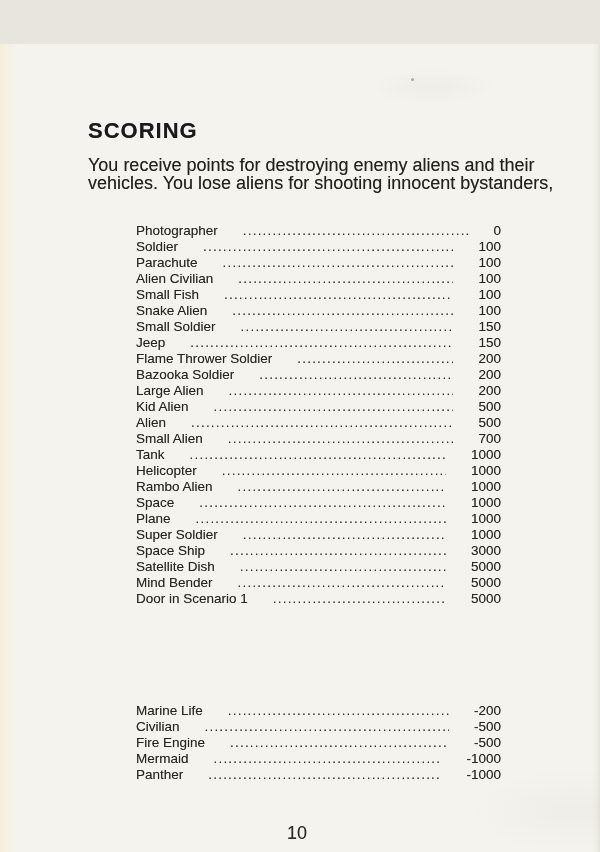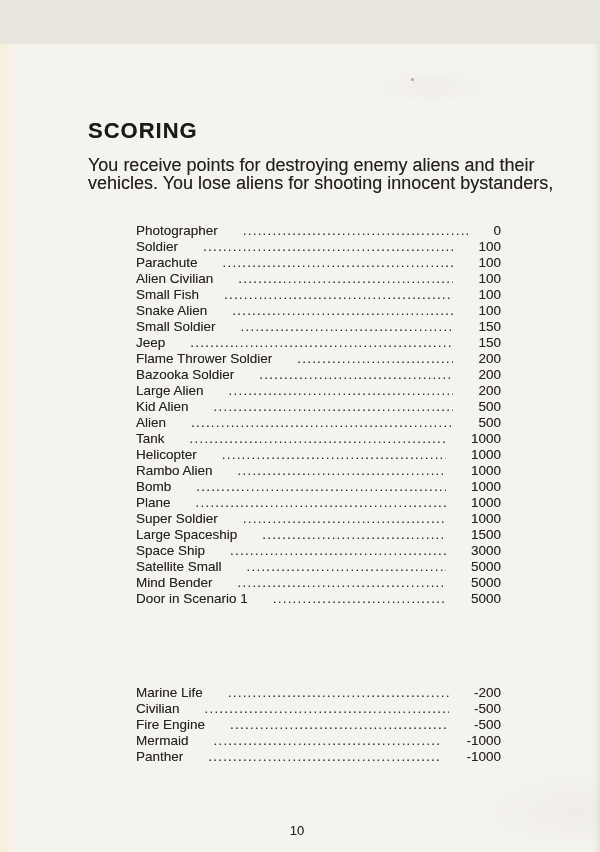--- a/index.html
+++ b/index.html
@@ -55,21 +55,21 @@
   }
   .score-list {
     position: absolute;
     left: 136px;
     width: 365px;
     font-size: 13.5px;
     color: #26241f;
     text-shadow: 0 0 0.4px rgba(38,36,31,0.4);
   }
   .score-list.positive { top: 179px; }
-  .score-list.negative { top: 641px; }
+  .score-list.negative { top: 659px; }
   .score-row {
     display: flex;
     align-items: center;
     height: 16px;
     line-height: 16px;
     gap: 24px;
   }
   .item-name { white-space: nowrap; }
   .leader {
     flex: 1 1 auto;
@@ -85,21 +85,21 @@
   .item-points {
     white-space: nowrap;
     text-align: right;
   }
   .page-number {
     position: absolute;
     left: 0;
     top: 779px;
     width: 594px;
     text-align: center;
-    font-size: 13px;
+    font-size: 18px;
     color: #2b2924;
     text-shadow: 0 0 0.4px rgba(43,41,36,0.4);
   }
 </style>
 </head>
 <body>
 
 <div class="page">
   <div class="speck"></div>
 
@@ -170,61 +170,61 @@
         <span class="item-name">Kid Alien</span>
         <span class="leader"></span>
         <span class="item-points">500</span>
       </div>
       <div class="score-row">
         <span class="item-name">Alien</span>
         <span class="leader"></span>
         <span class="item-points">500</span>
       </div>
       <div class="score-row">
+        <span class="item-name">Small Alien</span>
+        <span class="leader"></span>
+        <span class="item-points">700</span>
+      </div>
+      <div class="score-row">
         <span class="item-name">Tank</span>
         <span class="leader"></span>
         <span class="item-points">1000</span>
       </div>
       <div class="score-row">
         <span class="item-name">Helicopter</span>
         <span class="leader"></span>
         <span class="item-points">1000</span>
       </div>
       <div class="score-row">
         <span class="item-name">Rambo Alien</span>
         <span class="leader"></span>
         <span class="item-points">1000</span>
       </div>
       <div class="score-row">
-        <span class="item-name">Bomb</span>
+        <span class="item-name">Space</span>
         <span class="leader"></span>
         <span class="item-points">1000</span>
       </div>
       <div class="score-row">
         <span class="item-name">Plane</span>
         <span class="leader"></span>
         <span class="item-points">1000</span>
       </div>
       <div class="score-row">
         <span class="item-name">Super Soldier</span>
         <span class="leader"></span>
         <span class="item-points">1000</span>
       </div>
       <div class="score-row">
-        <span class="item-name">Large Spaceship</span>
-        <span class="leader"></span>
-        <span class="item-points">1500</span>
-      </div>
-      <div class="score-row">
         <span class="item-name">Space Ship</span>
         <span class="leader"></span>
         <span class="item-points">3000</span>
       </div>
       <div class="score-row">
-        <span class="item-name">Satellite Small</span>
+        <span class="item-name">Satellite Dish</span>
         <span class="leader"></span>
         <span class="item-points">5000</span>
       </div>
       <div class="score-row">
         <span class="item-name">Mind Bender</span>
         <span class="leader"></span>
         <span class="item-points">5000</span>
       </div>
       <div class="score-row">
         <span class="item-name">Door in Scenario 1</span>

